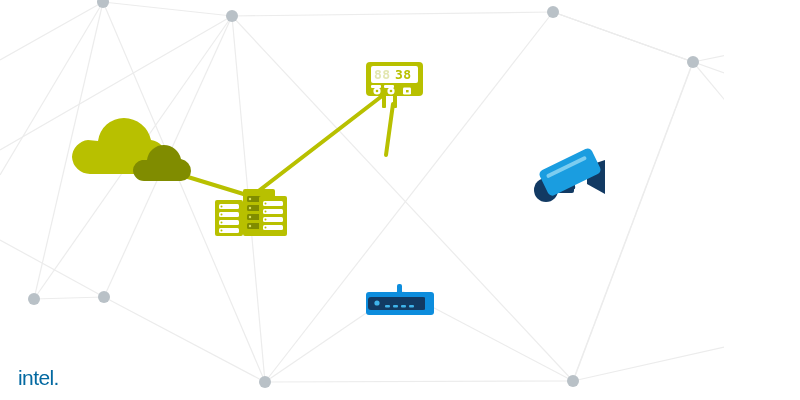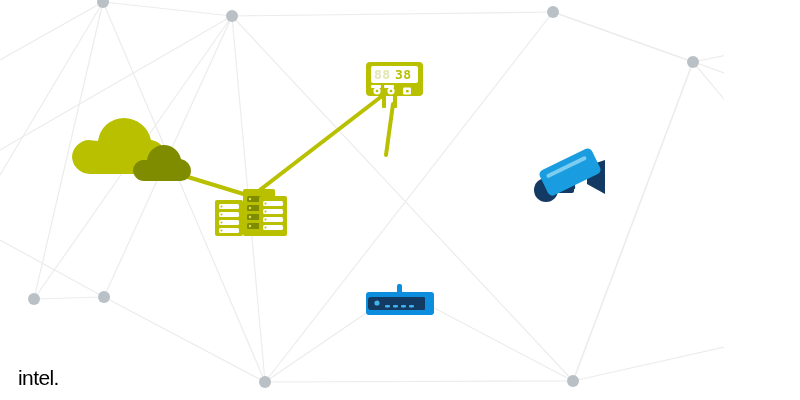--- a/index.html
+++ b/index.html
@@ -16,21 +16,21 @@
     overflow:hidden;
   }
   .layer{position:absolute;top:0;left:0;width:800px;height:400px;}
   #mesh{z-index:1;}
   #links{z-index:2;}
   #icons{z-index:3;}
   .brand{
     position:absolute;
     left:18px;bottom:12px;
     z-index:5;
-    color:#000000;
+    color:#0369a1;
     font-size:21px;
     letter-spacing:-0.6px;
     font-weight:400;
     line-height:1;
     user-select:none;
   }
   .brand .dot{font-size:21px;}
 </style>
 </head>
 <body>

